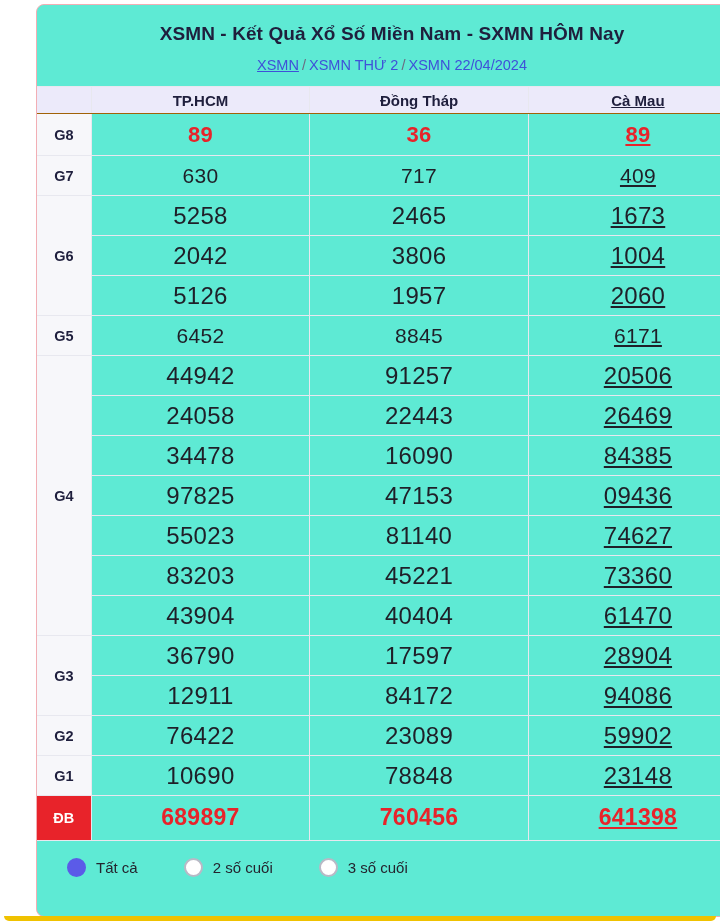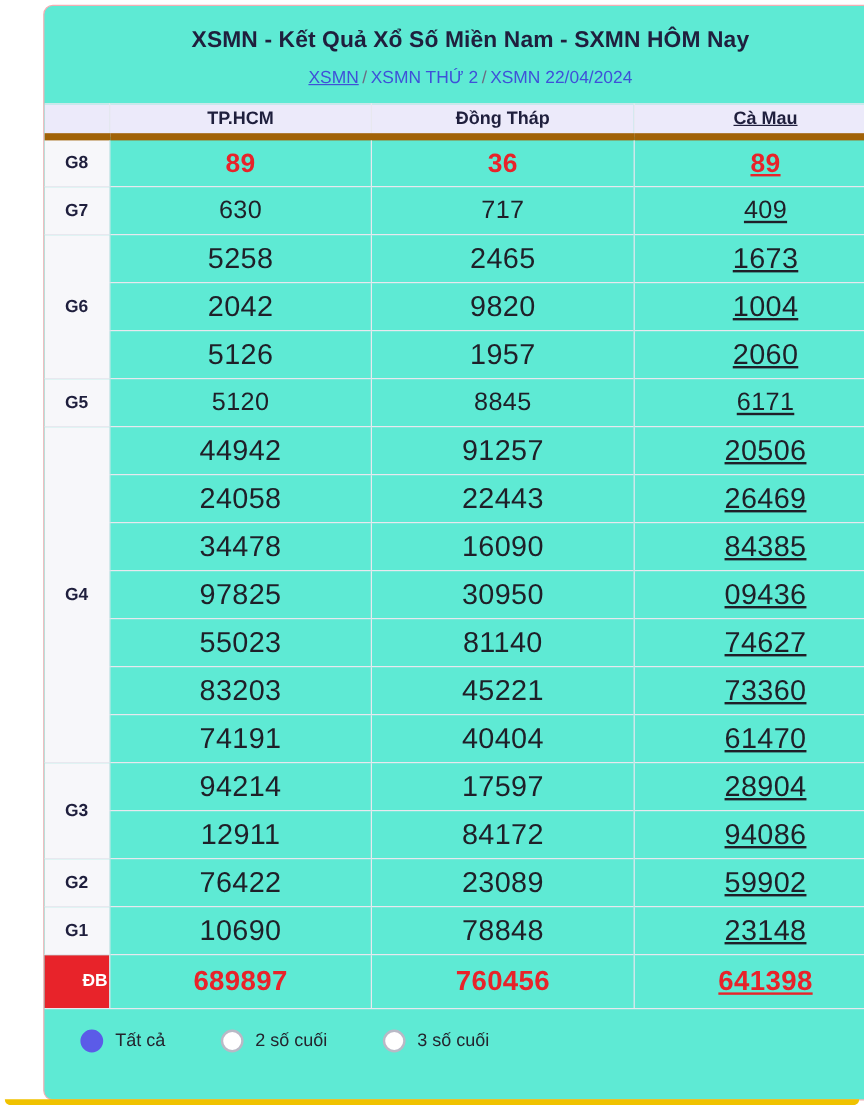--- a/index.html
+++ b/index.html
@@ -72,21 +72,21 @@
     border-right: none;
     text-decoration: underline;
   }
   thead th {
     background: #eceafa;
     color: #1f1f3d;
     font-size: 15px;
     font-weight: bold;
     height: 27px;
     border-top: 1px solid #dedbf2;
-    border-bottom: 6px solid #a16207;
+    border-bottom: 1px solid #a16207;
   }
   thead th.prizecol {
     background: #eceafa;
   }
   td.prize {
     background: #f7f7fa;
     font-weight: bold;
     font-size: 14.5px;
     color: #1f1f3d;
   }
@@ -107,21 +107,20 @@
     color: #e8232a;
     font-weight: bold;
     font-size: 23px;
     height: 44px;
   }
   tr.db td.prize {
     background: #e8232a;
     color: #ffffff;
     font-weight: bold;
     font-size: 14.5px;
-    text-align: right;
   }
   tr.g7 td.num, tr.g5 td.num { font-size: 21px; }
 
   .filters {
     display: flex;
     align-items: center;
     gap: 0;
     padding: 17px 0 18px 30px;
     border-top: 1px solid #e8e8ef;
   }
@@ -205,32 +204,32 @@
         </tr>
 
         <tr class="g6">
           <td class="prize" rowspan="3">G6</td>
           <td class="num">5258</td>
           <td class="num">2465</td>
           <td class="num">1673</td>
         </tr>
         <tr class="g6">
           <td class="num">2042</td>
-          <td class="num">9820</td>
+          <td class="num">3806</td>
           <td class="num">1004</td>
         </tr>
         <tr class="g6">
           <td class="num">5126</td>
           <td class="num">1957</td>
           <td class="num">2060</td>
         </tr>
 
         <tr class="g5">
           <td class="prize">G5</td>
-          <td class="num">5120</td>
+          <td class="num">6452</td>
           <td class="num">8845</td>
           <td class="num">6171</td>
         </tr>
 
         <tr class="g4">
           <td class="prize" rowspan="7">G4</td>
           <td class="num">44942</td>
           <td class="num">91257</td>
           <td class="num">20506</td>
         </tr>
@@ -239,42 +238,42 @@
           <td class="num">22443</td>
           <td class="num">26469</td>
         </tr>
         <tr class="g4">
           <td class="num">34478</td>
           <td class="num">16090</td>
           <td class="num">84385</td>
         </tr>
         <tr class="g4">
           <td class="num">97825</td>
-          <td class="num">30950</td>
+          <td class="num">47153</td>
           <td class="num">09436</td>
         </tr>
         <tr class="g4">
           <td class="num">55023</td>
           <td class="num">81140</td>
           <td class="num">74627</td>
         </tr>
         <tr class="g4">
           <td class="num">83203</td>
           <td class="num">45221</td>
           <td class="num">73360</td>
         </tr>
         <tr class="g4">
-          <td class="num">74191</td>
+          <td class="num">43904</td>
           <td class="num">40404</td>
           <td class="num">61470</td>
         </tr>
 
         <tr class="g3">
           <td class="prize" rowspan="2">G3</td>
-          <td class="num">94214</td>
+          <td class="num">36790</td>
           <td class="num">17597</td>
           <td class="num">28904</td>
         </tr>
         <tr class="g3">
           <td class="num">12911</td>
           <td class="num">84172</td>
           <td class="num">94086</td>
         </tr>
 
         <tr class="g2">

